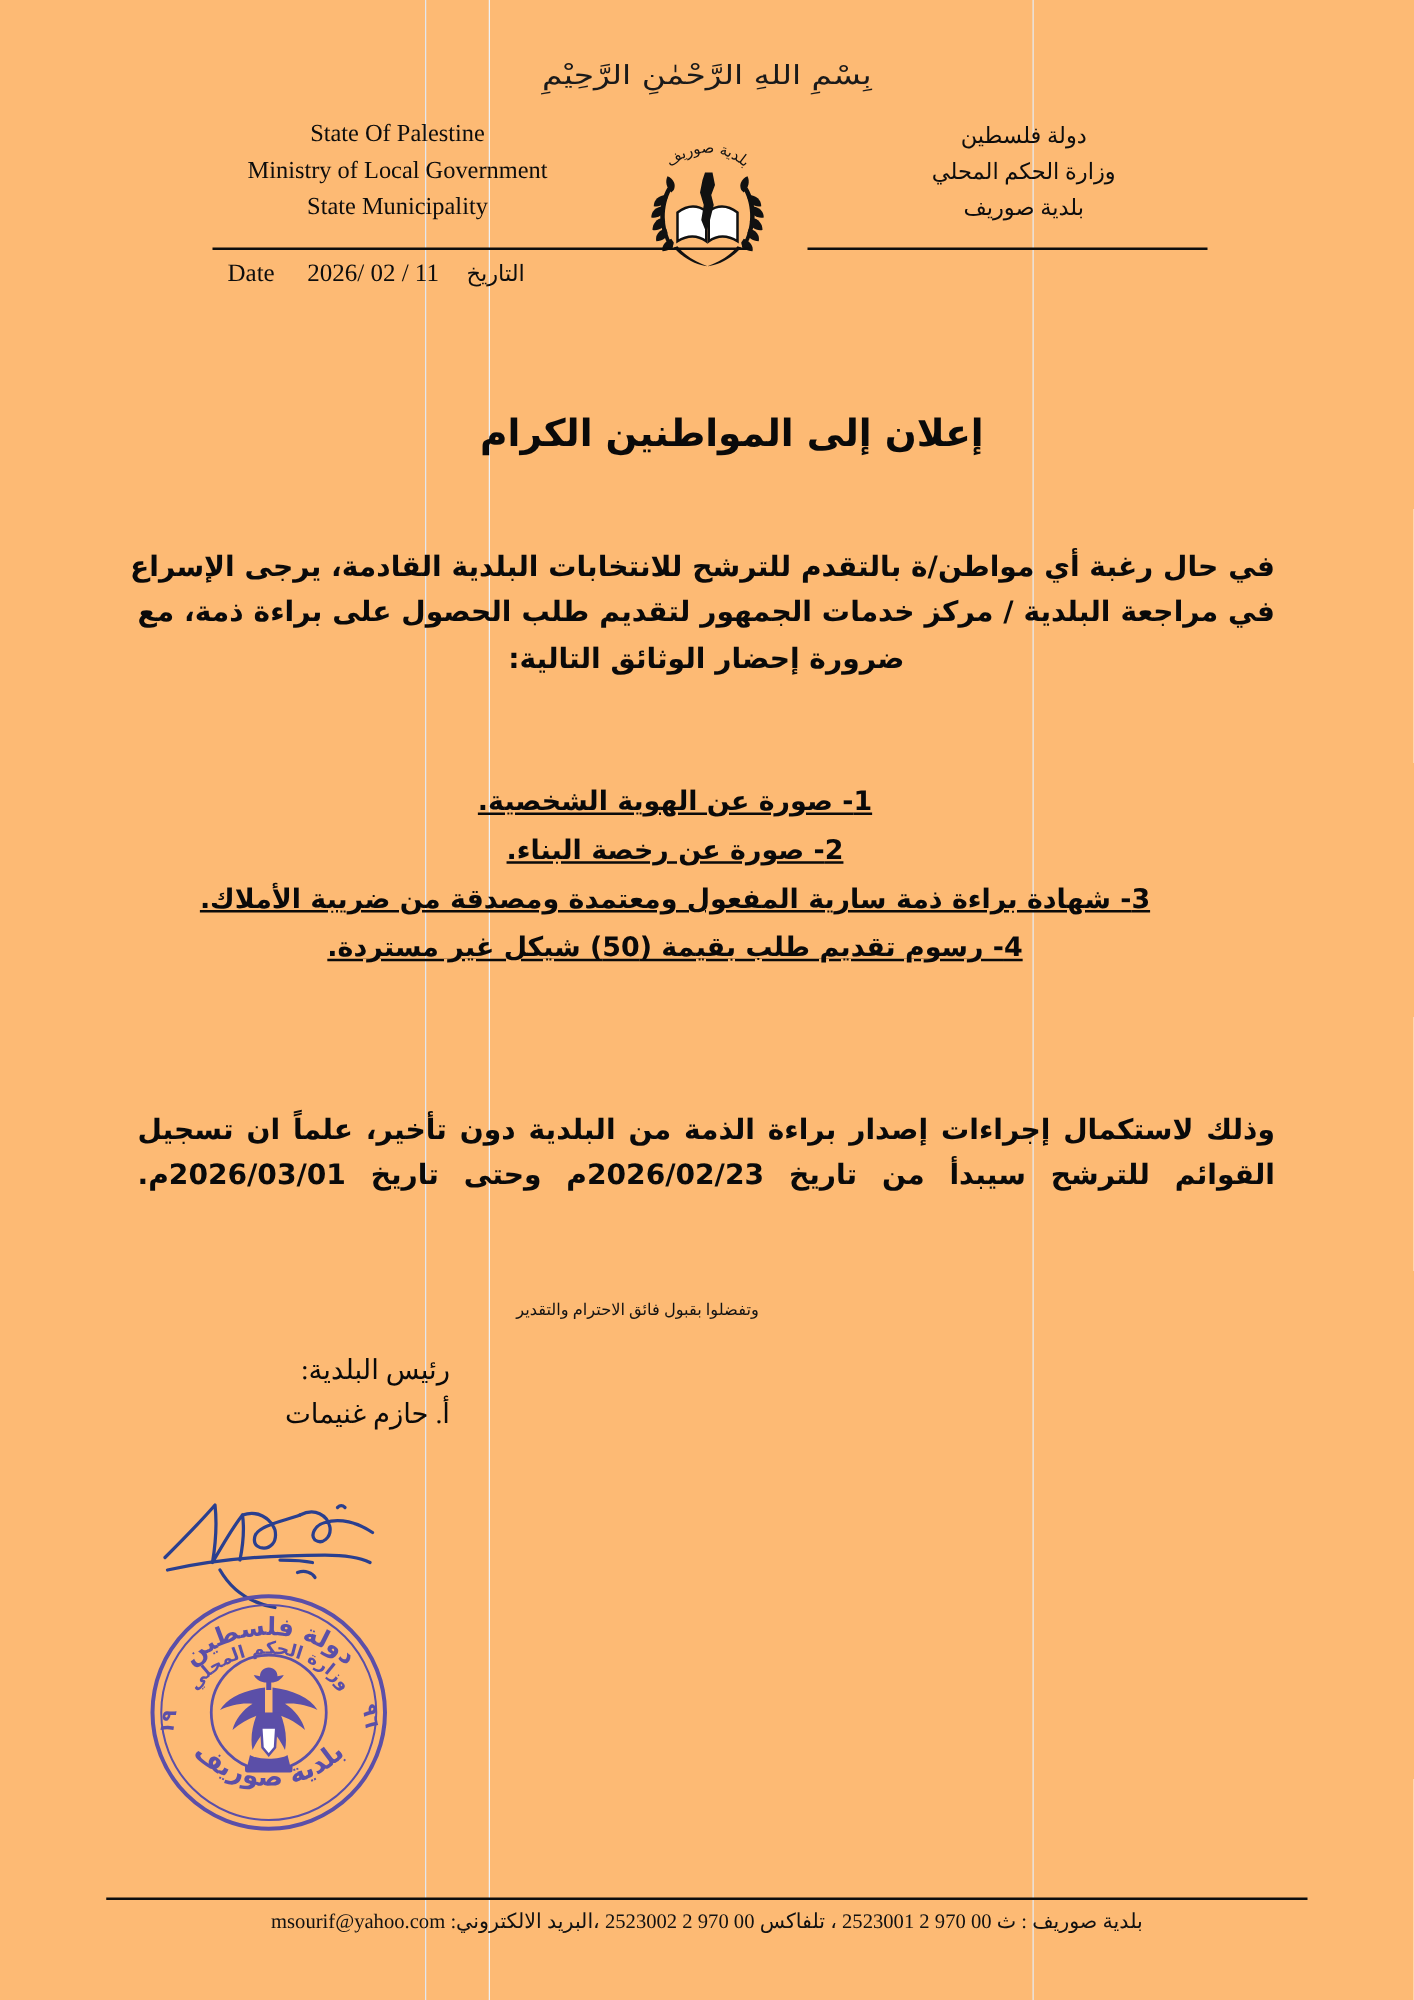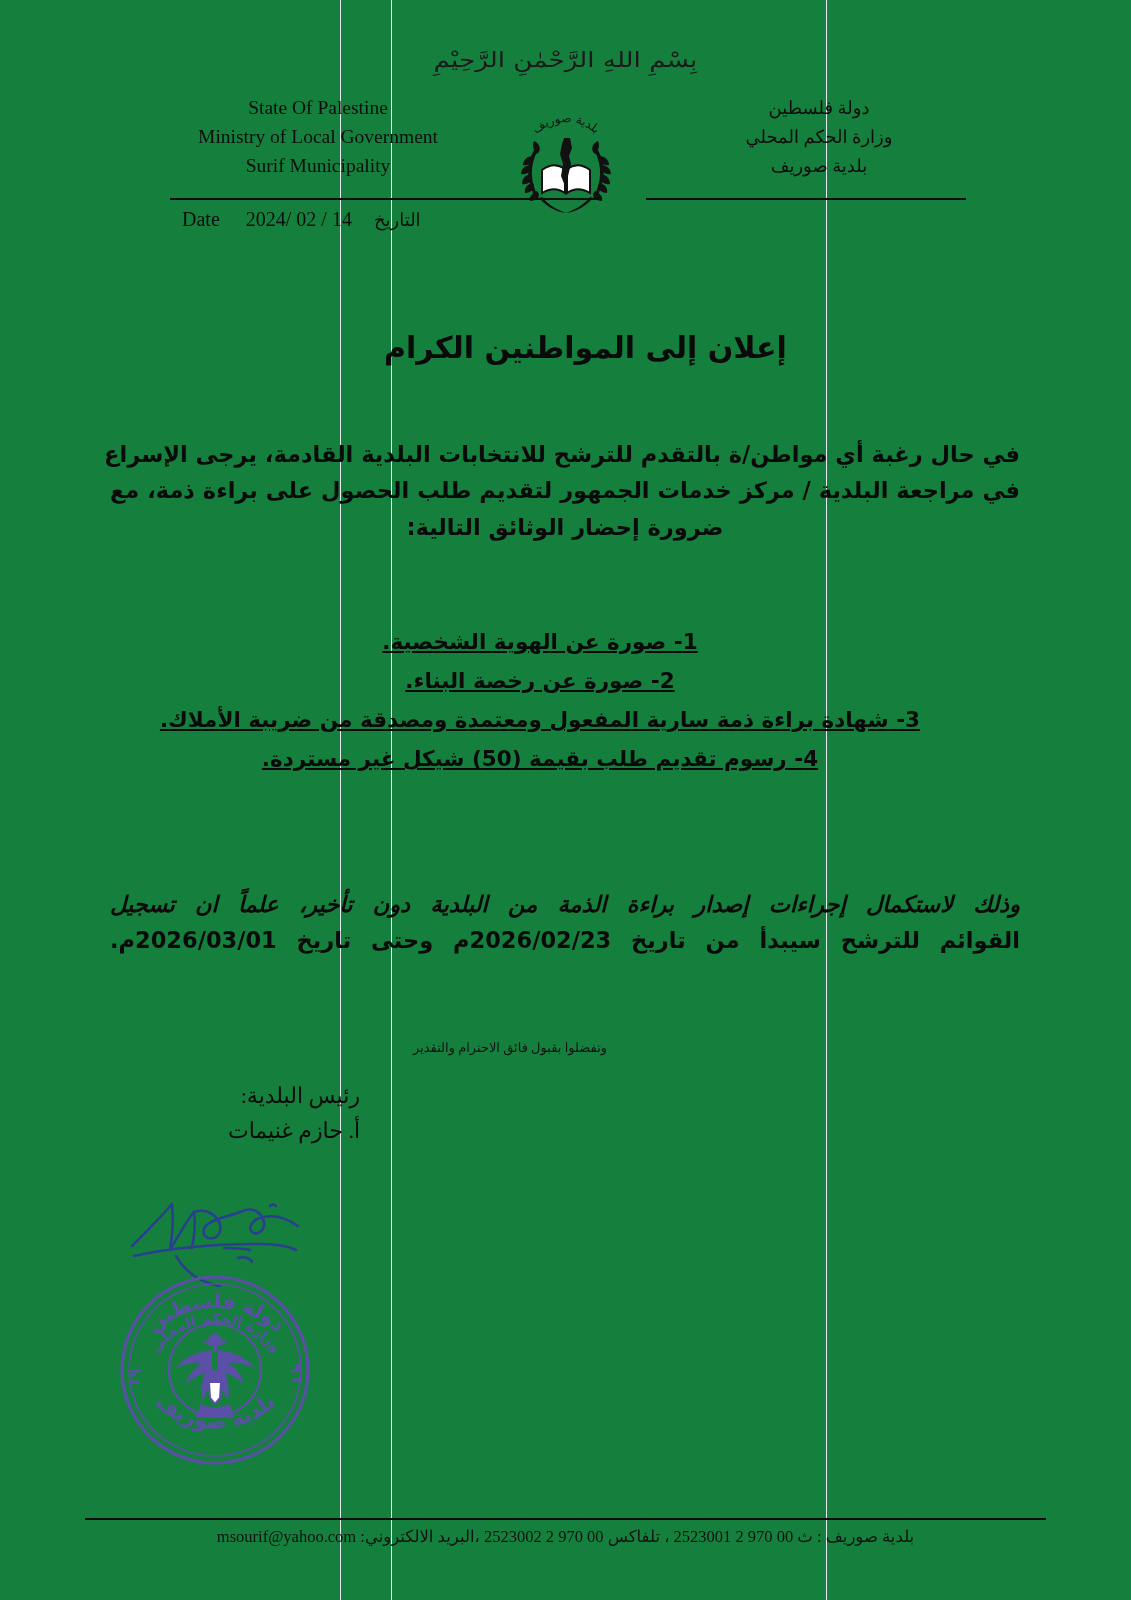--- a/index.html
+++ b/index.html
@@ -10,21 +10,21 @@
   }
   body {
     font-family: "Liberation Serif", "DejaVu Serif", serif;
     color: #111111;
   }
   .page {
     position: relative;
     width: 1131px;
     height: 1600px;
     margin: 0 auto;
-    background: #15803d;
+    background: #fdba74;
     overflow: hidden;
   }
   
   .fold {
     position: absolute;
     top: 0;
     bottom: 0;
     width: 1px;
     background: #e3e7ee;
     pointer-events: none;
@@ -162,21 +162,21 @@
     left: 110px;
     width: 910px;
     direction: rtl;
     font-family: "DejaVu Sans", sans-serif;
     font-weight: bold;
     font-size: 22.5px;
     line-height: 1.62;
     color: #0a0a0a;
   }
   .closing .ln { display: block; white-space: nowrap; }
-  .closing .ln.c1 { text-align: justify; text-align-last: justify; font-style: italic; }
+  .closing .ln.c1 { text-align: justify; text-align-last: justify; }
   .closing .ln.c2 { text-align: justify; text-align-last: justify; }
 
   .regards {
     position: absolute;
     top: 1040px;
     left: 0;
     width: 1020px;
     text-align: center;
     direction: rtl;
     font-family: "Liberation Serif", "DejaVu Serif", serif;
@@ -250,21 +250,21 @@
   <div class="fold f2"></div>
   <div class="fold f3"></div>
 
   <div class="header">
 
     <div class="bismillah">بِسْمِ اللهِ الرَّحْمٰنِ الرَّحِيْمِ</div>
 
     <div class="hdr-left">
       <div>State Of Palestine</div>
       <div>Ministry of Local Government</div>
-      <div>Surif Municipality</div>
+      <div>State Municipality</div>
     </div>
 
     <div class="hdr-right">
       <div>دولة فلسطين</div>
       <div>وزارة الحكم المحلي</div>
       <div>بلدية صوريف</div>
     </div>
 
     <div class="logo">
       <svg viewBox="0 0 120 125" width="120" height="125" aria-hidden="true">
@@ -305,21 +305,21 @@
         </g>
 
         <path d="M58 40 L64 40 L66 50 L63 58 L65 66 L62 78 L59 88 L55 78 L57 66 L54 56 L56 46 Z" fill="#111"></path>
       </svg>
     </div>
 
     <div class="rule left"></div>
     <div class="rule right"></div>
 
     <div class="dateline">
-      <span>Date</span><span class="sp1"></span><span>2024/  02 / 14</span><span class="sp2"></span><span class="ar">التاريخ</span>
+      <span>Date</span><span class="sp1"></span><span>2026/  02 / 11</span><span class="sp2"></span><span class="ar">التاريخ</span>
     </div>
   </div>
 
   <div class="doc-title">إعلان إلى المواطنين الكرام</div>
 
   <div class="intro">
     <span class="ln l1">في حال رغبة أي مواطن/ة بالتقدم للترشح للانتخابات البلدية القادمة، يرجى الإسراع</span>
     <span class="ln l2">في مراجعة البلدية / مركز خدمات الجمهور لتقديم طلب الحصول على براءة ذمة، مع</span>
     <span class="ln l3">ضرورة إحضار الوثائق التالية:</span>
   </div>

